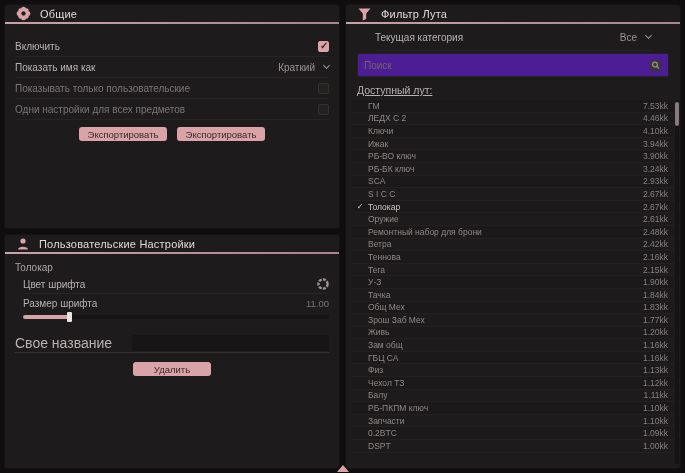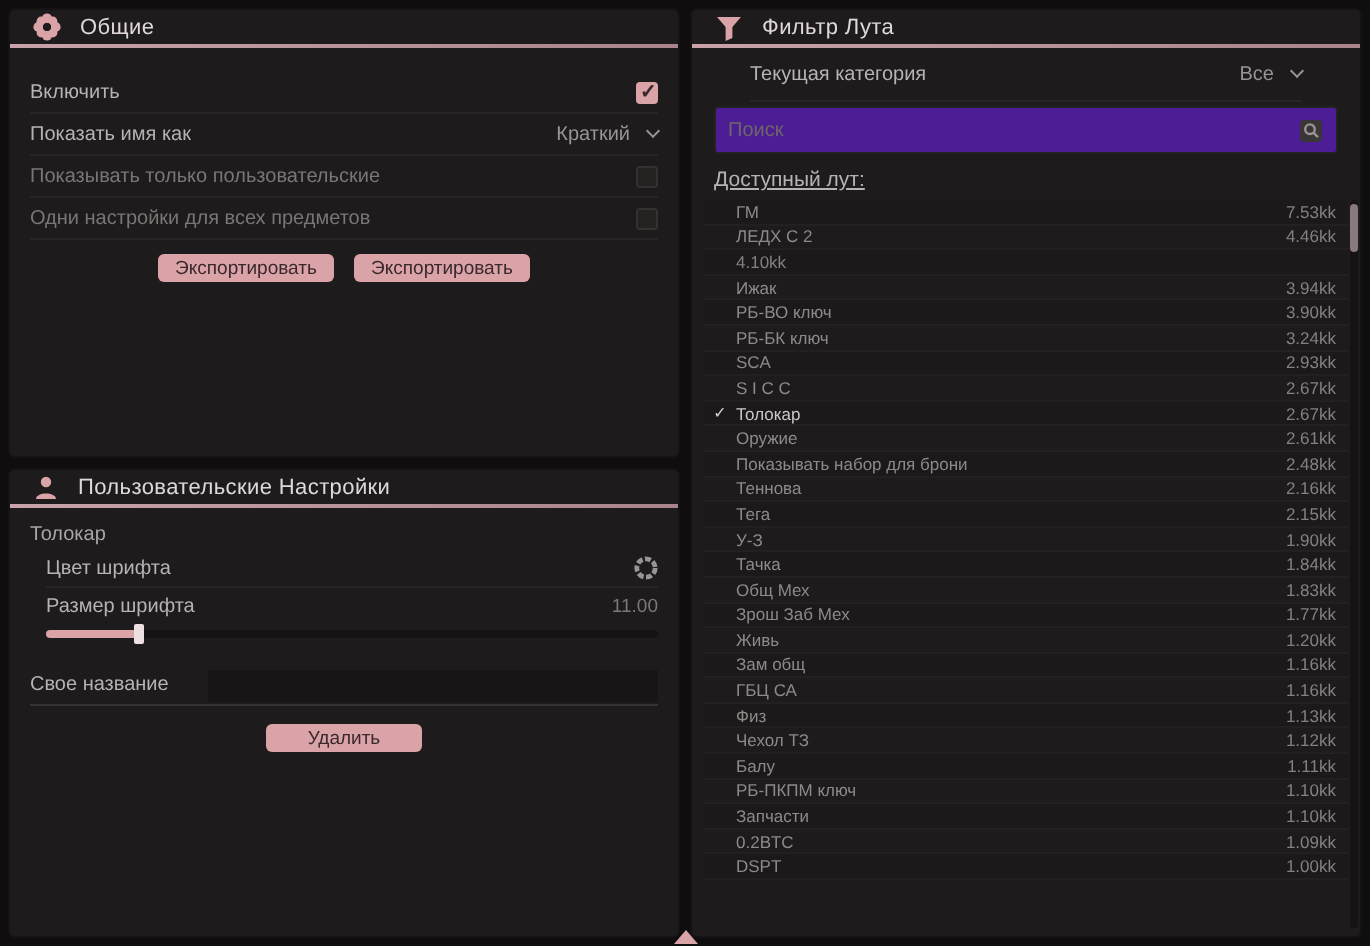--- a/index.html
+++ b/index.html
@@ -34,21 +34,21 @@
 
   
   .group-label{font-size:10px;color:#aba4a4;margin:8px 10px 2px 10px;}
   .sub-row{display:flex;align-items:center;justify-content:space-between;margin:0 10px 0 18px;min-height:19px;border-bottom:1px solid var(--row-border);font-size:10px;color:var(--text);}
   .sub-row.noline{border-bottom:none;gap:44px;}
   .size-value{color:#7d7777;font-size:9.5px;}
   .slider{position:relative;height:4px;background:#151313;margin:2px 10px 8px 18px;border-radius:2px;}
   .slider-fill{position:absolute;left:0;top:0;height:4px;background:var(--accent);border-radius:2px;}
   .slider-thumb{position:absolute;top:-3px;width:5px;height:10px;background:#ece0e0;border-radius:1px;}
   .name-row{display:flex;align-items:center;margin:6px 10px 0 10px;border-bottom:1px solid #363232;min-height:20px;}
-  .name-row label{font-size:10px;color:var(--text);flex:0 0 auto;margin-right:20px;}
+  .name-row label{font-size:14px;color:var(--text);flex:0 0 auto;margin-right:20px;}
   .name-input{flex:1;background:#171515;border:none;height:16px;color:#c8c2c2;font-size:10px;font-family:inherit;padding:0 4px;}
   .delete-wrap{display:flex;justify-content:center;margin-top:9px;}
   .btn-delete{width:78px;}
 
   
   .cat-row{display:flex;align-items:center;justify-content:space-between;margin:0 29px;height:27px;border-bottom:1px solid var(--row-border);font-size:10px;color:var(--text);flex:0 0 auto;}
   .search-row{display:flex;align-items:center;margin:2px 11px 0 11px;height:24px;background:#4c1d95;border:1px solid #242121;border-radius:2px;padding:0 6px;flex:0 0 auto;}
   .search-input{flex:1;background:transparent;border:none;color:#c8c2c2;font-size:10px;font-family:inherit;outline:none;}
   .search-input::placeholder{color:#6d6767;}
   .list-label{font-size:10.5px;color:var(--text);margin:7px 11px 4px 11px;flex:0 0 auto;text-decoration:underline;}
@@ -202,20 +202,21 @@
   </div>
 
   <div class="loot-row">
     <span class="check">✓</span>
     <span class="loot-name">ЛЕДХ С 2</span>
     <span class="loot-value">4.46kk</span>
   </div>
 
   <div class="loot-row">
     <span class="check">✓</span>
+    <span class="loot-name">Ключи</span>
     <span class="loot-value">4.10kk</span>
   </div>
 
   <div class="loot-row">
     <span class="check">✓</span>
     <span class="loot-name">Ижак</span>
     <span class="loot-value">3.94kk</span>
   </div>
 
   <div class="loot-row">
@@ -250,24 +251,29 @@
   </div>
 
   <div class="loot-row">
     <span class="check">✓</span>
     <span class="loot-name">Оружие</span>
     <span class="loot-value">2.61kk</span>
   </div>
 
   <div class="loot-row">
     <span class="check">✓</span>
-    <span class="loot-name">Показывать набор для брони</span>
+    <span class="loot-name">Ремонтный набор для брони</span>
     <span class="loot-value">2.48kk</span>
   </div>
 
+  <div class="loot-row">
+    <span class="check">✓</span>
+    <span class="loot-name">Ветра</span>
+    <span class="loot-value">2.42kk</span>
+  </div>
 
   <div class="loot-row">
     <span class="check">✓</span>
     <span class="loot-name">Теннова</span>
     <span class="loot-value">2.16kk</span>
   </div>
 
   <div class="loot-row">
     <span class="check">✓</span>
     <span class="loot-name">Тега</span>

